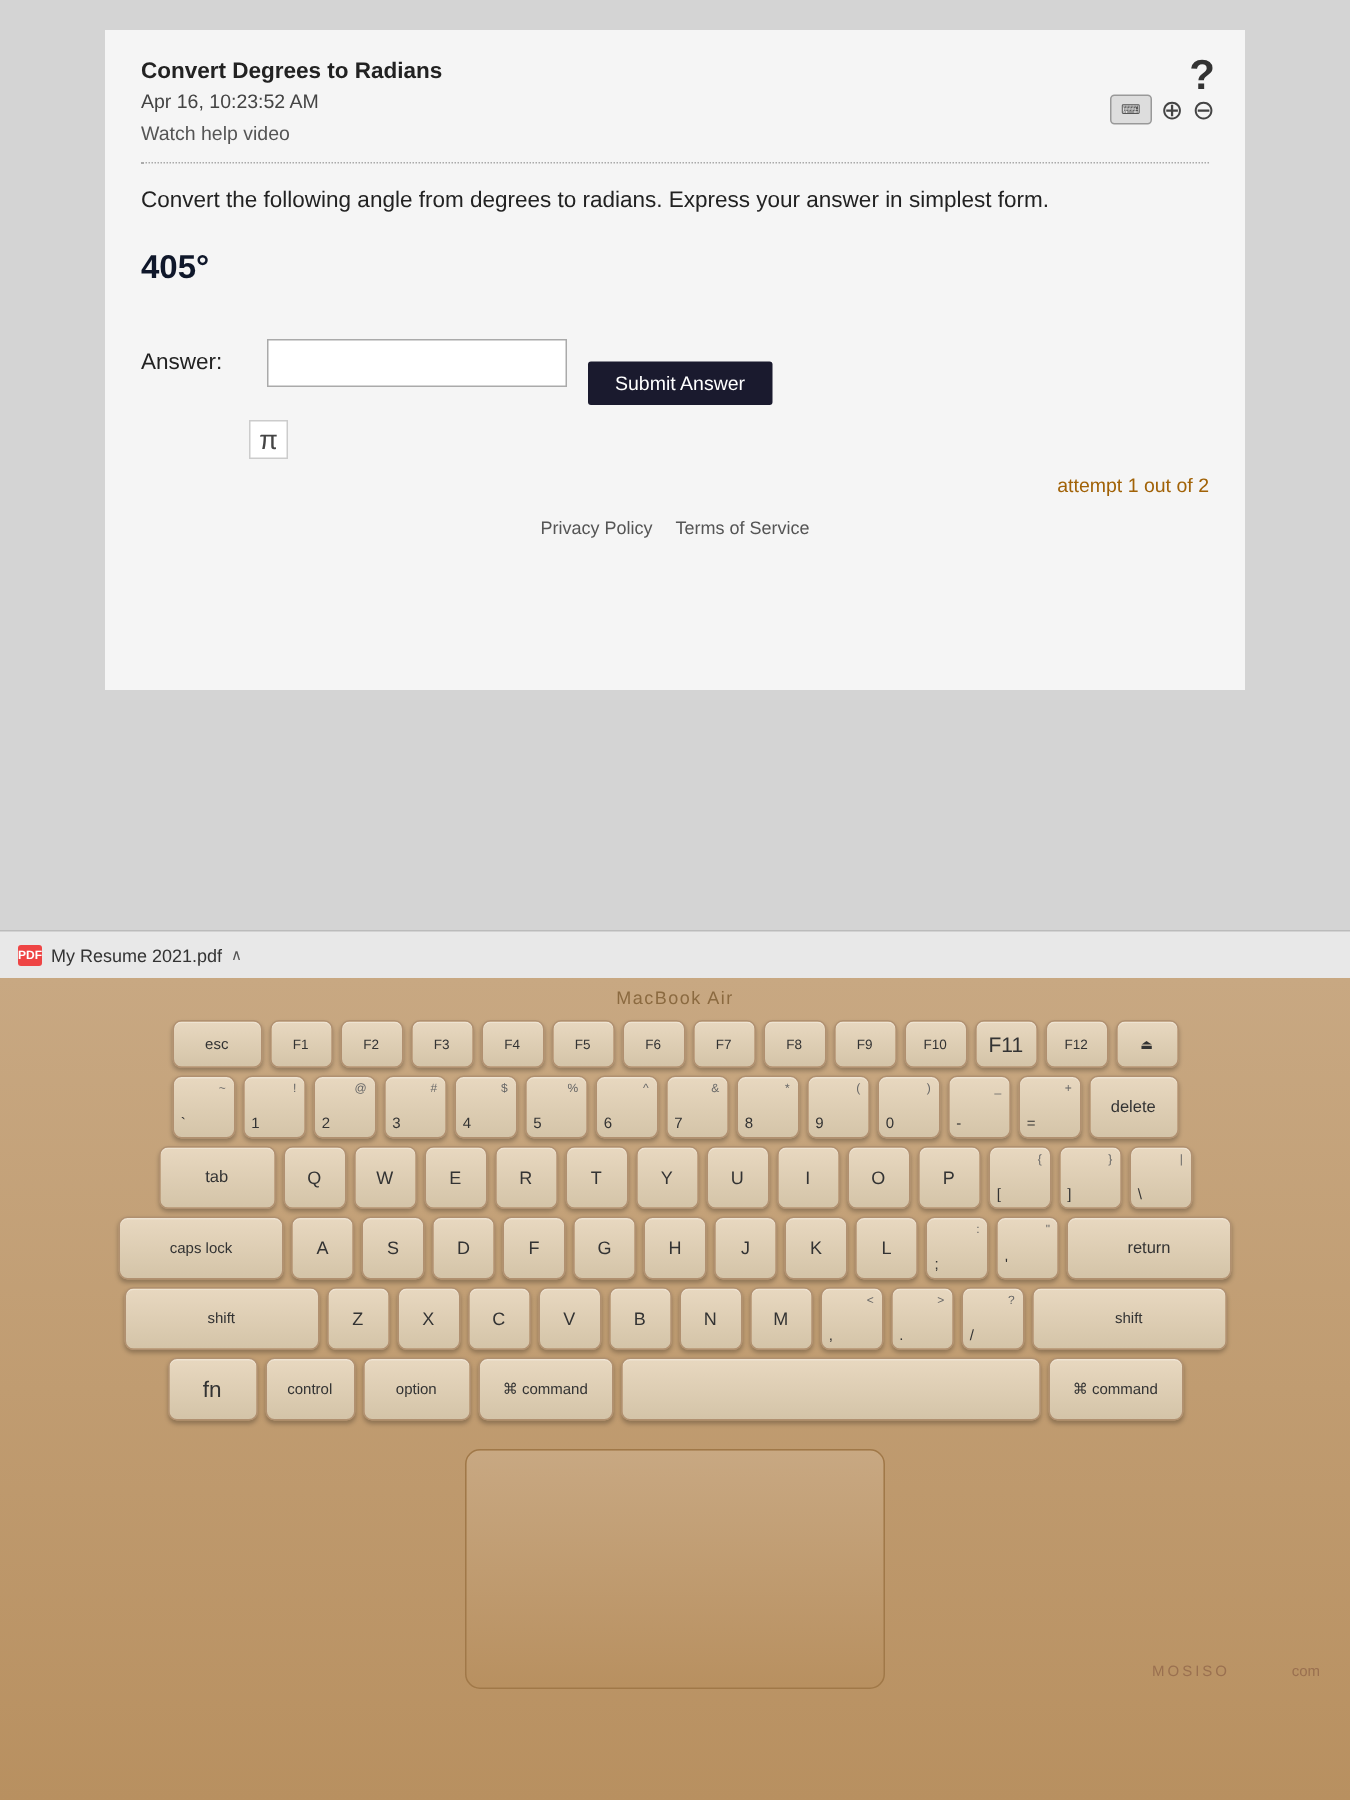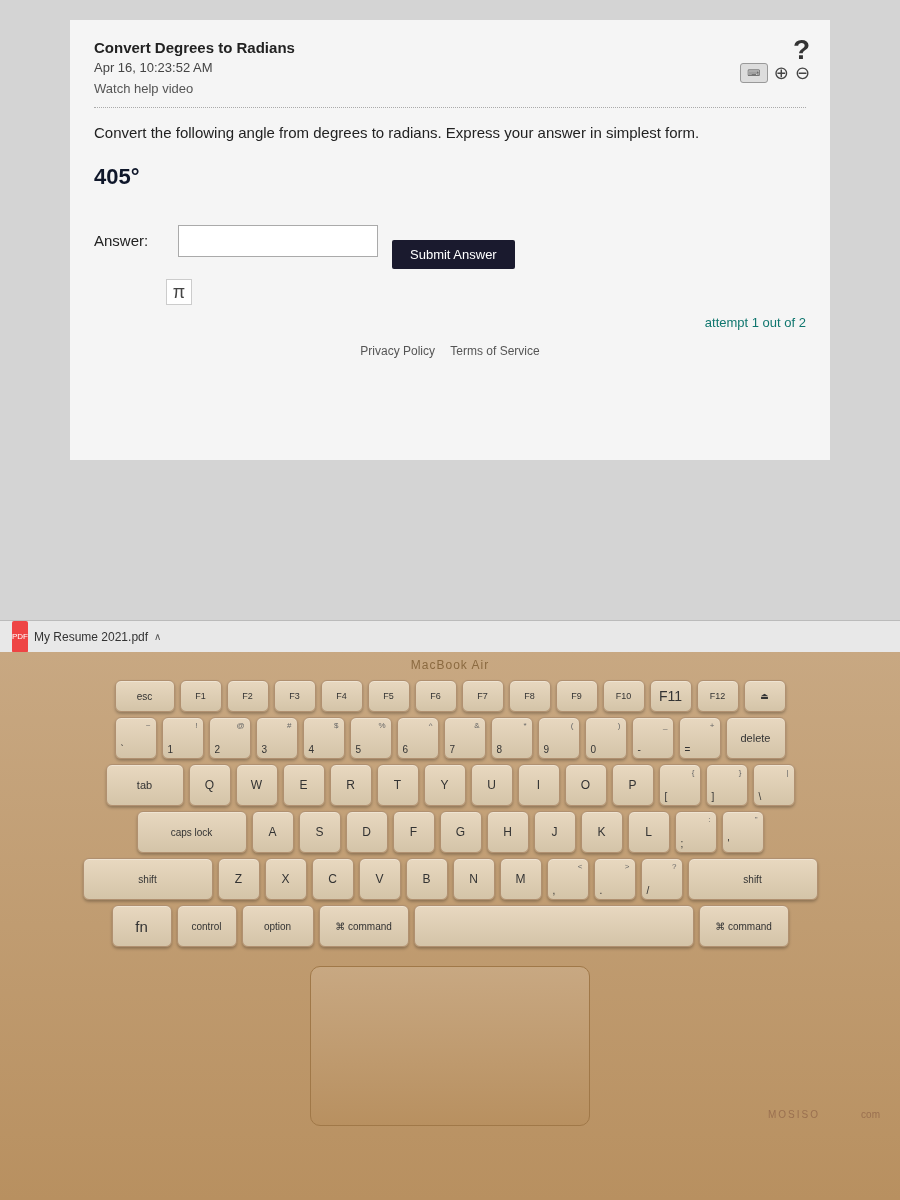--- a/index.html
+++ b/index.html
@@ -144,21 +144,21 @@
     .pi-symbol {
       font-size: 18px;
       color: #444;
       margin-top: 6px;
       margin-left: 72px;
     }
 
     .attempt-text {
       text-align: right;
       font-size: 13px;
-      color: #0f766e;
+      color: #a16207;
       margin-top: 10px;
     }
 
     .footer-links {
       text-align: center;
       margin-top: 14px;
       font-size: 12px;
       color: #666;
     }
 
@@ -184,29 +184,29 @@
       display: flex;
       align-items: center;
       gap: 6px;
       font-size: 12px;
       color: #333;
       cursor: pointer;
     }
 
     .pdf-icon {
       width: 16px;
-      height: 32px;
+      height: 14px;
       background: #e44;
       border-radius: 2px;
       display: flex;
       align-items: center;
       justify-content: center;
       font-size: 8px;
       color: #fff;
-      font-weight: normal;
+      font-weight: bold;
     }
 
     .chevron-down {
       font-size: 10px;
       color: #555;
     }
 
     
     .macbook-body {
       background: linear-gradient(180deg, #c8a882 0%, #b89060 100%);
@@ -481,20 +481,21 @@
       <div class="key">K</div>
       <div class="key">L</div>
       <div class="key">
           <span class="key-top-label">:</span>
           <span class="key-bottom-label">;</span>
         </div>
       <div class="key">
           <span class="key-top-label">"</span>
           <span class="key-bottom-label">'</span>
         </div>
+      <div class="key widest" style="font-size:11px;">return</div>
     </div>
 
     <div class="keyboard-row">
       <div class="key" style="min-width:130px; font-size:10px;">shift</div>
       <div class="key">Z</div>
       <div class="key">X</div>
       <div class="key">C</div>
       <div class="key">V</div>
       <div class="key">B</div>
       <div class="key">N</div>

